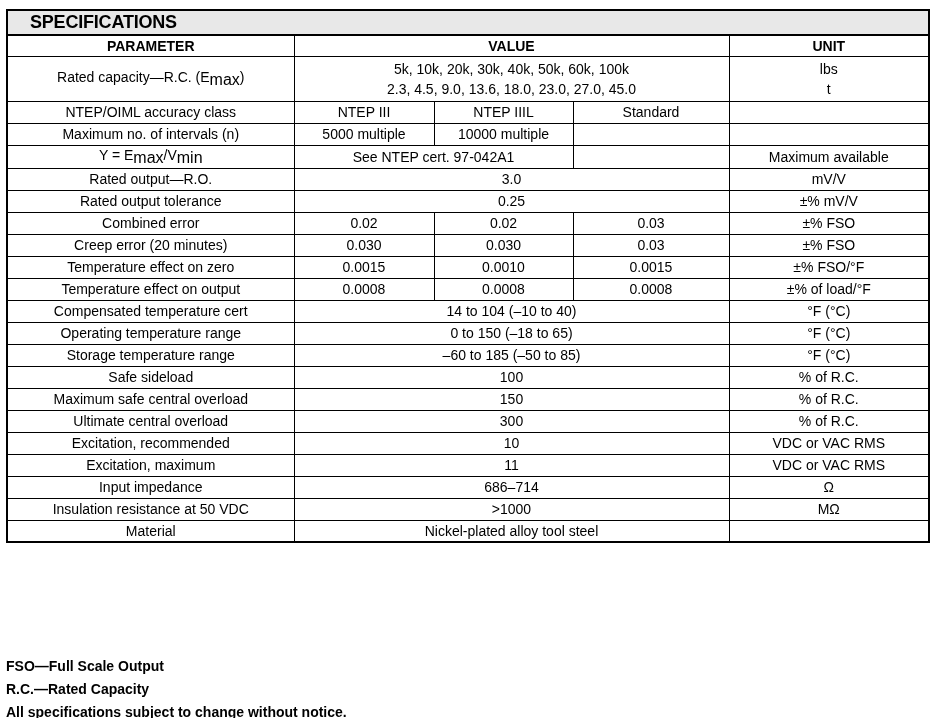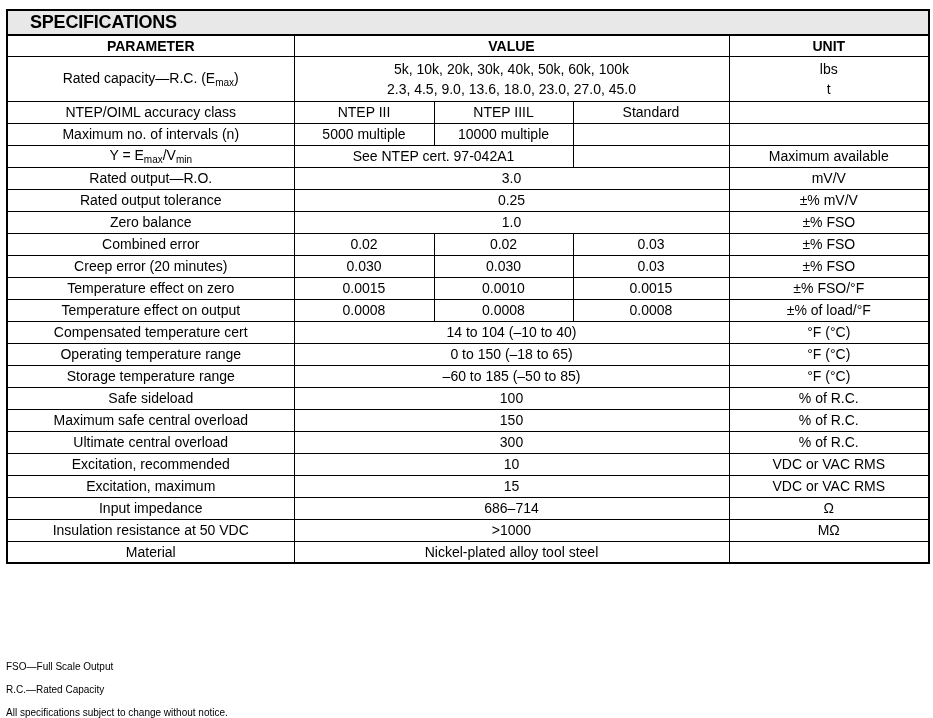--- a/index.html
+++ b/index.html
@@ -37,23 +37,23 @@
     font-size: 18px;
     letter-spacing: -0.2px;
     padding-left: 22px;
     height: 21px;
     border-bottom: 2px solid #000;
   }
   tr.header-row th { font-weight: bold; height: 21px; text-align: center; }
   td.param { text-align: left; font-weight: bold; }
   tr.tall td { height: 45px; }
   .two-line { line-height: 20px; white-space: normal; }
-  .subsc { font-size: 10px; vertical-align: -3px; }
+  .subsc { font-size: 16px; vertical-align: -3px; }
   .footnotes { position: absolute; left: 6px; top: 655px; width: 900px; }
-  .footnotes p { font-size: 10px; line-height: 23px; text-align: left; }
+  .footnotes p { font-size: 14px; line-height: 23px; text-align: left; font-weight: bold; }
 </style>
 </head>
 <body>
 
 <div class="page">
   <table class="spec">
     <colgroup>
       <col style="width:287px">
       <col style="width:140px">
       <col style="width:139px">
@@ -108,25 +108,20 @@
     <tr>
       <td class="param">Rated output—R.O.</td>
       <td colspan="3">3.0</td>
       <td>mV/V</td>
     </tr>
     <tr>
       <td class="param">Rated output tolerance</td>
       <td colspan="3">0.25</td>
       <td>±% mV/V</td>
     </tr>
-    <tr>
-      <td class="param">Zero balance</td>
-      <td colspan="3">1.0</td>
-      <td>±% FSO</td>
-    </tr>
 
     <tr>
       <td class="param">Combined error</td>
       <td>0.02</td>
       <td>0.02</td>
       <td>0.03</td>
       <td>±% FSO</td>
     </tr>
     <tr>
       <td class="param">Creep error (20 minutes)</td>
@@ -180,21 +175,21 @@
       <td colspan="3">300</td>
       <td>% of R.C.</td>
     </tr>
     <tr>
       <td class="param">Excitation, recommended</td>
       <td colspan="3">10</td>
       <td>VDC or VAC RMS</td>
     </tr>
     <tr>
       <td class="param">Excitation, maximum</td>
-      <td colspan="3">15</td>
+      <td colspan="3">11</td>
       <td>VDC or VAC RMS</td>
     </tr>
     <tr>
       <td class="param">Input impedance</td>
       <td colspan="3">686–714</td>
       <td>Ω</td>
     </tr>
     <tr>
       <td class="param">Insulation resistance at 50 VDC</td>
       <td colspan="3">&gt;1000</td>

